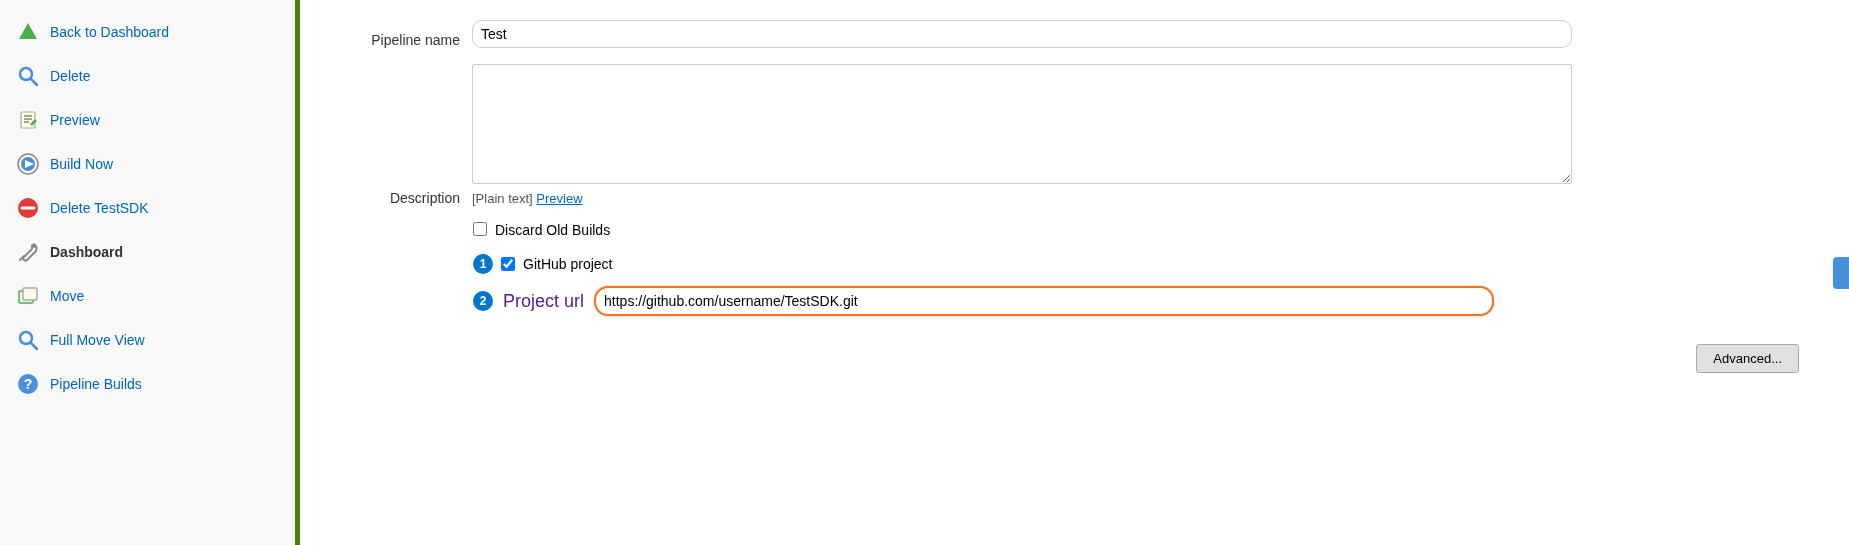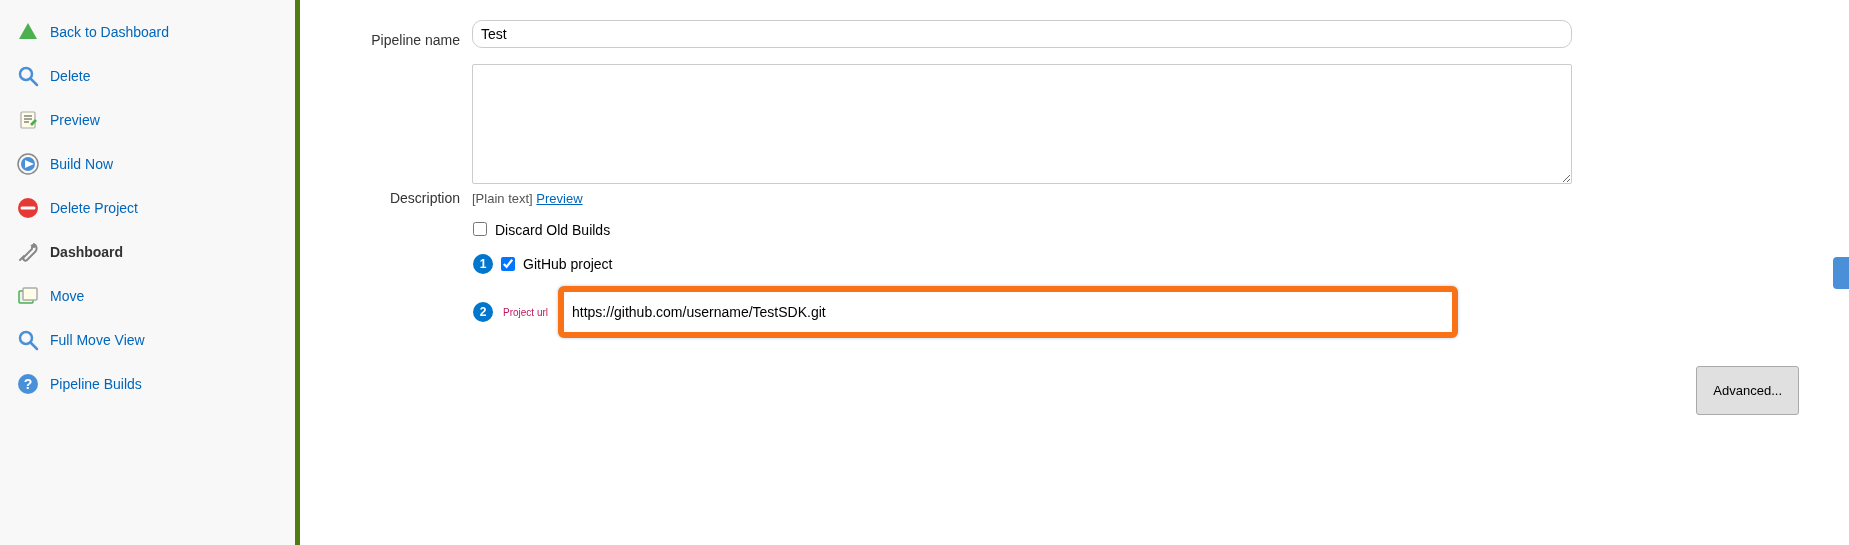--- a/index.html
+++ b/index.html
@@ -120,37 +120,37 @@
       width: 14px;
       height: 14px;
     }
     .project-url-row {
       display: flex;
       align-items: center;
       gap: 10px;
       padding-left: 143px;
     }
     .project-url-label {
-      font-size: 10px;
-      color: #be185d;
+      font-size: 18px;
+      color: #4c1d95;
       white-space: nowrap;
     }
     .project-url-input {
       flex: 1;
       max-width: 900px;
-      padding: 12px 8px;
-      border: 6px solid #f97316;
-      border-radius: 6px;
+      padding: 5px 8px;
+      border: 2px solid #f97316;
+      border-radius: 14px;
       font-size: 14px;
       box-shadow: 0 0 3px rgba(74,144,217,0.5);
     }
     .advanced-btn {
       float: right;
       margin-top: 12px;
-      padding: 16px 16px;
+      padding: 6px 16px;
       background: #e0e0e0;
       border: 1px solid #aaa;
       border-radius: 3px;
       font-size: 13px;
       cursor: pointer;
     }
     
     .right-indicator {
       position: absolute;
       right: 0;
@@ -210,21 +210,21 @@
     <span>Build Now</span>
   </a>
 
   <a class="sidebar-item">
     <span class="icon">
       <svg width="22" height="22" viewBox="0 0 22 22">
         <circle cx="11" cy="11" r="10" fill="#e53935"></circle>
         <line x1="5" y1="11" x2="17" y2="11" stroke="white" stroke-width="3" stroke-linecap="round"></line>
       </svg>
     </span>
-    <span>Delete Project</span>
+    <span>Delete TestSDK</span>
   </a>
 
   <a class="sidebar-item active">
     <span class="icon">
       <svg width="22" height="22" viewBox="0 0 22 22">
         <path d="M17,3 a5,5 0 0 1 1,8 l-8,8 a2,2 0 0 1 -3,-3 l8,-8 a5,5 0 0 1 2,-5 z" fill="none" stroke="#888" stroke-width="2"></path>
         <path d="M5,17 l2,2 M14,4 l2,2" stroke="#888" stroke-width="1.5"></path>
         <circle cx="17" cy="5" r="2" fill="#888"></circle>
         <line x1="3" y1="19" x2="7" y2="15" stroke="#888" stroke-width="2" stroke-linecap="round"></line>
       </svg>

